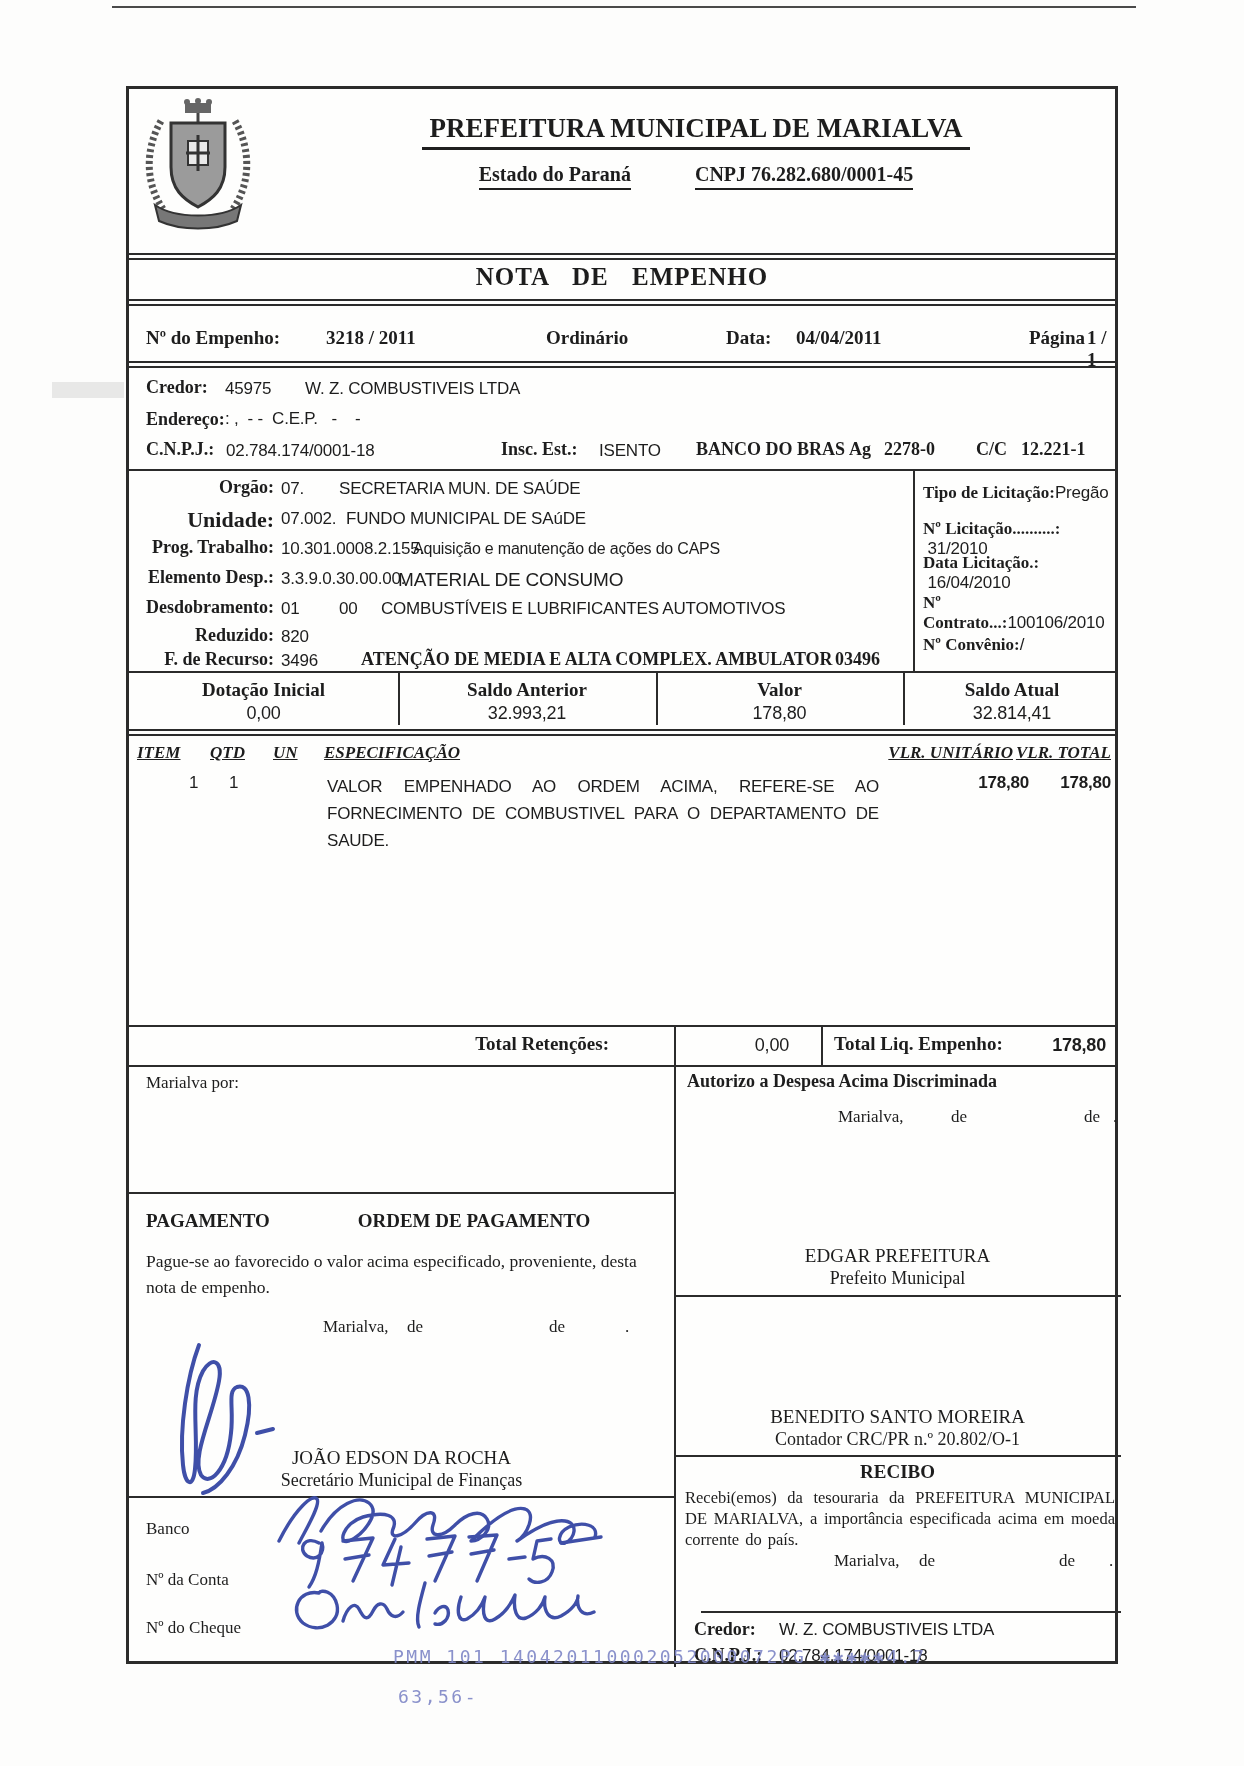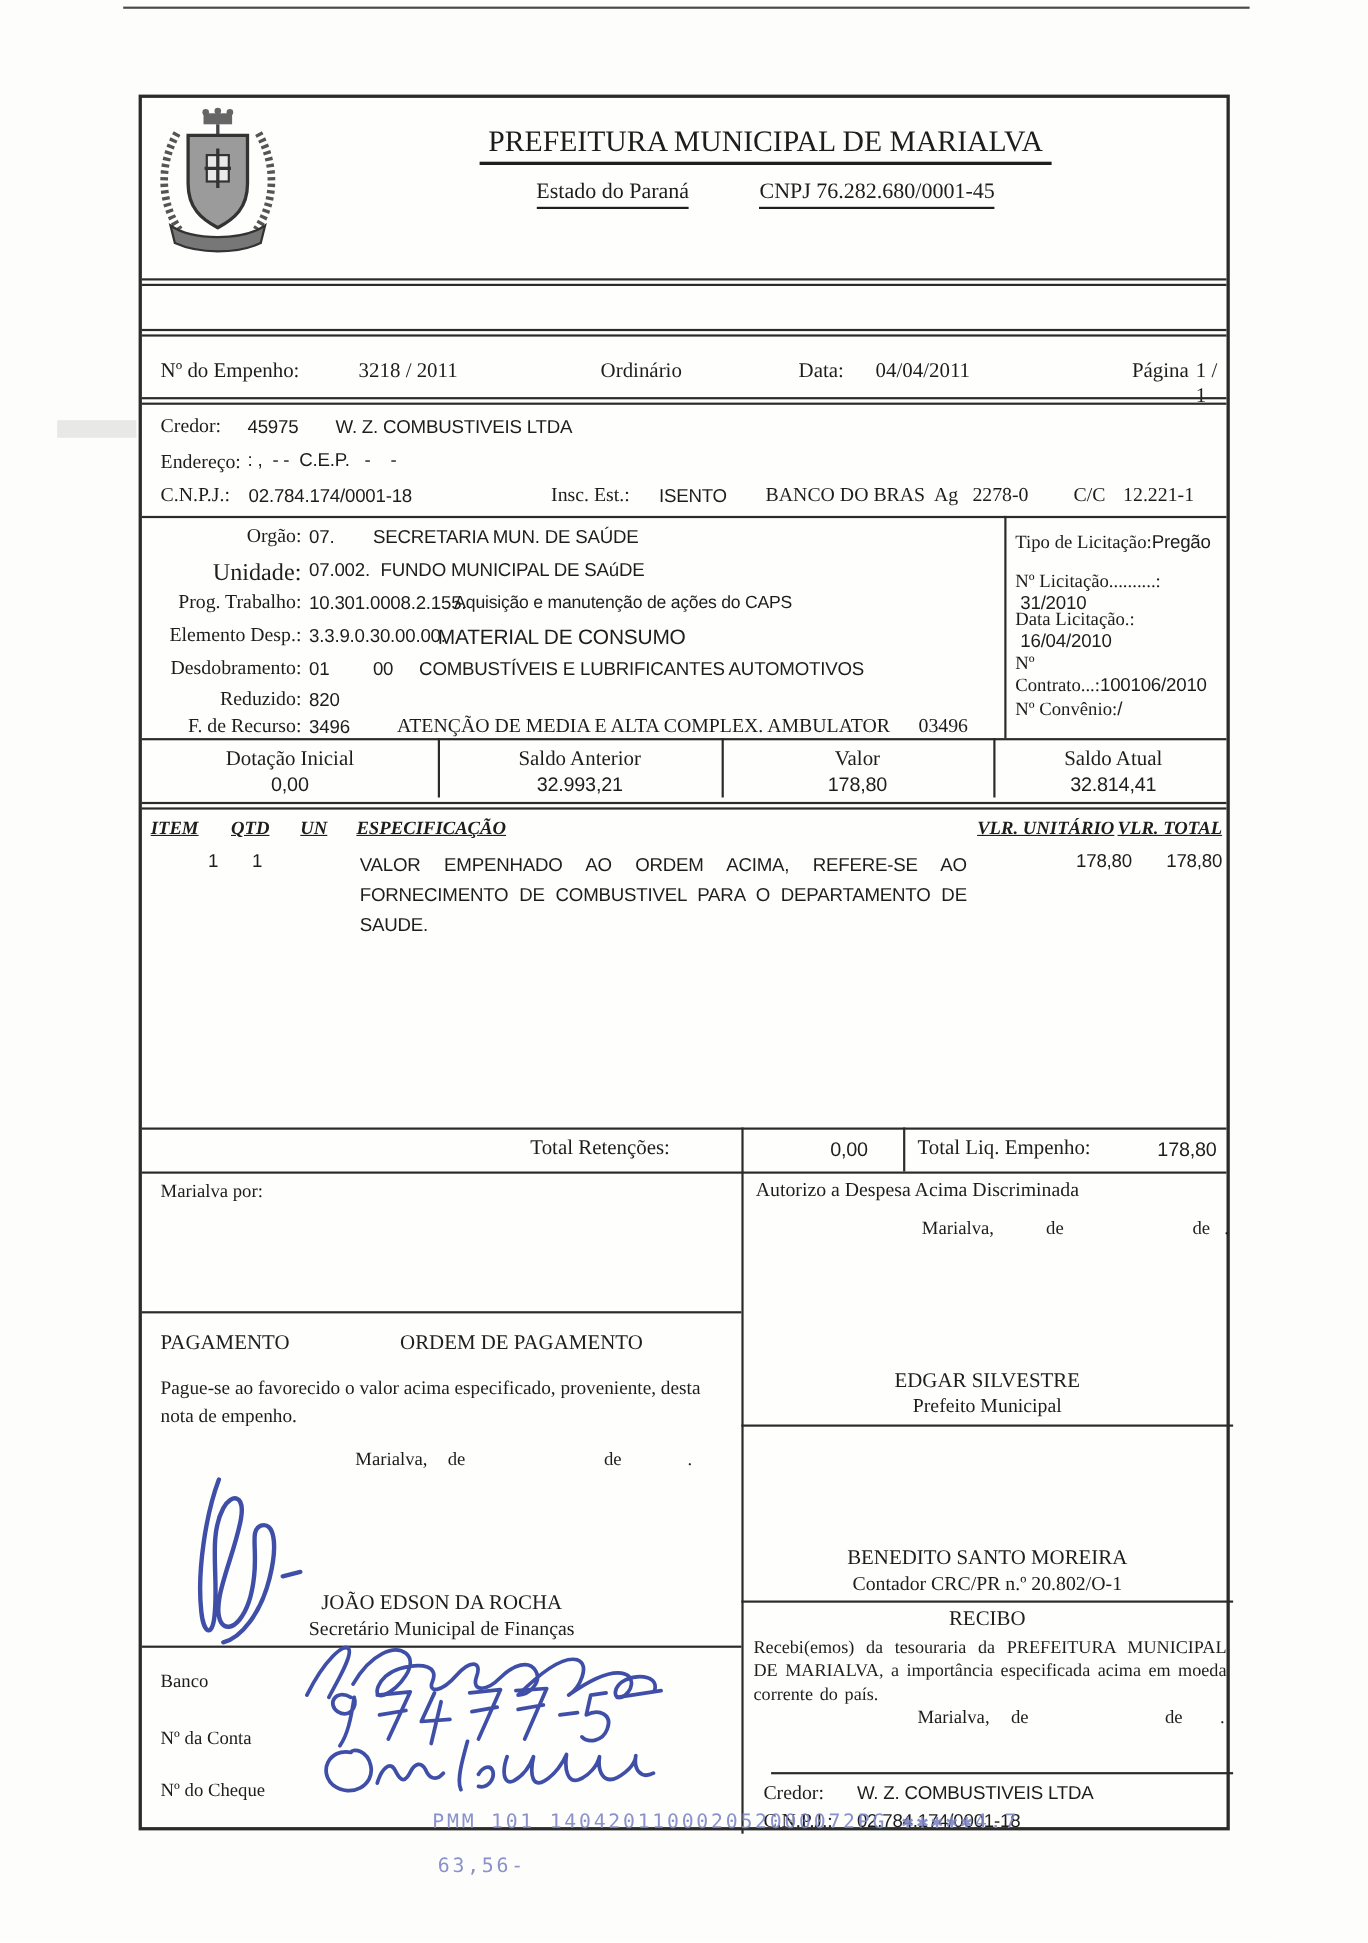--- a/index.html
+++ b/index.html
@@ -1,21 +1,21 @@
 <!DOCTYPE html>
 <html><head>
 <meta charset="utf-8">
 <style>
   html,body{margin:0;padding:0}
   body{width:1244px;height:1766px;position:relative;background:#fdfdfc;color:#1d1d1d;
        font-family:"Liberation Serif",serif;overflow:hidden}
   #form{position:absolute;left:126px;top:86px;width:992px;height:1578px;
         border:3px solid #2b2b2b;background:#fefefd;box-sizing:border-box}
   .abs{position:absolute}
-  .b{font-weight:normal}
+  .b{font-weight:bold}
   .sans{font-family:"Liberation Sans",sans-serif;letter-spacing:-0.2px}
   .mono{font-family:"DejaVu Sans Mono",monospace}
   .hl{border-top:2px solid #2b2b2b;height:0}
   .dbl{height:3px;border-top:2px solid #2b2b2b;border-bottom:2px solid #2b2b2b}
   .vl{border-left:2px solid #2b2b2b;width:0}
   .ctr{text-align:center}
   .r{text-align:right}
   .pre{white-space:pre}
   .u2{border-bottom:2px solid #1f1f1f;padding-bottom:2px;display:inline-block}
   .iu{font-style:italic;font-weight:bold;text-decoration:underline}
@@ -45,20 +45,21 @@
 
   <div class="abs ctr" style="left:150px;top:24px;width:834px">
     <span class="b" style="font-size:27px;border-bottom:3px solid #1f1f1f;padding:0 8px 3px;display:inline-block">PREFEITURA MUNICIPAL DE MARIALVA</span>
   </div>
   <div class="abs" style="left:150px;top:74px;width:834px;display:flex;justify-content:center;gap:64px">
     <span class="b u2" style="font-size:20px">Estado do Paraná</span>
     <span class="b u2" style="font-size:20px">CNPJ 76.282.680/0001-45</span>
   </div>
 
   <div class="abs dbl" style="left:0;top:164px;width:100%"></div>
+  <div class="abs ctr b" style="left:0;top:174px;width:100%;font-size:25px;letter-spacing:1px;word-spacing:16px">NOTA DE EMPENHO</div>
   <div class="abs dbl" style="left:0;top:210px;width:100%"></div>
 
   <div class="abs b" style="left:17px;top:238px;font-size:19px">Nº do Empenho:</div>
   <div class="abs b" style="left:197px;top:238px;font-size:19px">3218 / 2011</div>
   <div class="abs b" style="left:417px;top:238px;font-size:19px">Ordinário</div>
   <div class="abs b" style="left:597px;top:238px;font-size:19px">Data:</div>
   <div class="abs b" style="left:667px;top:238px;font-size:19px">04/04/2011</div>
   <div class="abs b" style="left:900px;top:238px;font-size:19px">Página</div>
   <div class="abs b" style="left:958px;top:238px;font-size:19px">1 / 1</div>
   <div class="abs dbl" style="left:0;top:272px;width:100%"></div>
@@ -220,21 +221,21 @@
   </svg>
 
   <div class="abs b" style="left:558px;top:982px;font-size:18px">Autorizo a Despesa Acima Discriminada</div>
   <div>
     <span class="abs" style="left:709px;top:1018px;font-size:17px">Marialva,</span>
     <span class="abs" style="left:822px;top:1018px;font-size:17px">de</span>
     <span class="abs" style="left:955px;top:1018px;font-size:17px">de</span>
     <span class="abs" style="left:984px;top:1018px;font-size:17px">.</span>
   </div>
   <div class="abs sig" style="left:585px;top:1149px;width:380px"></div>
-  <div class="abs ctr" style="left:545px;top:1156px;width:447px;font-size:19px">EDGAR SILVESTRE</div>
+  <div class="abs ctr" style="left:545px;top:1156px;width:447px;font-size:19px">EDGAR PREFEITURA</div>
   <div class="abs ctr" style="left:545px;top:1179px;width:447px;font-size:18px">Prefeito Municipal</div>
   <div class="abs hl" style="left:545px;top:1206px;width:447px"></div>
 
   <div class="abs sig" style="left:585px;top:1310px;width:380px"></div>
   <div class="abs ctr" style="left:545px;top:1317px;width:447px;font-size:19px">BENEDITO SANTO MOREIRA</div>
   <div class="abs ctr" style="left:545px;top:1340px;width:447px;font-size:18px">Contador CRC/PR n.º 20.802/O-1</div>
   <div class="abs hl" style="left:545px;top:1366px;width:447px"></div>
 
   <div class="abs ctr b" style="left:545px;top:1372px;width:447px;font-size:19px">RECIBO</div>
   <div class="abs" style="left:556px;top:1398px;width:430px;font-size:16.5px;line-height:21px;text-align:justify;word-spacing:2px">Recebi(emos) da tesouraria da PREFEITURA MUNICIPAL DE MARIALVA, a importância especificada acima em moeda corrente do país.</div>

